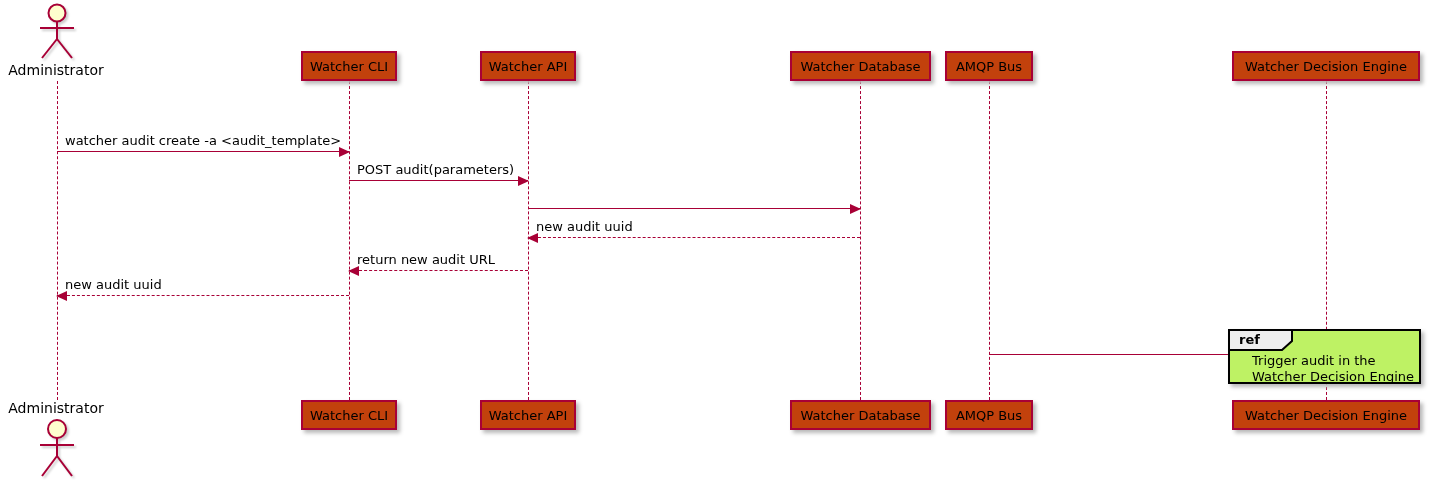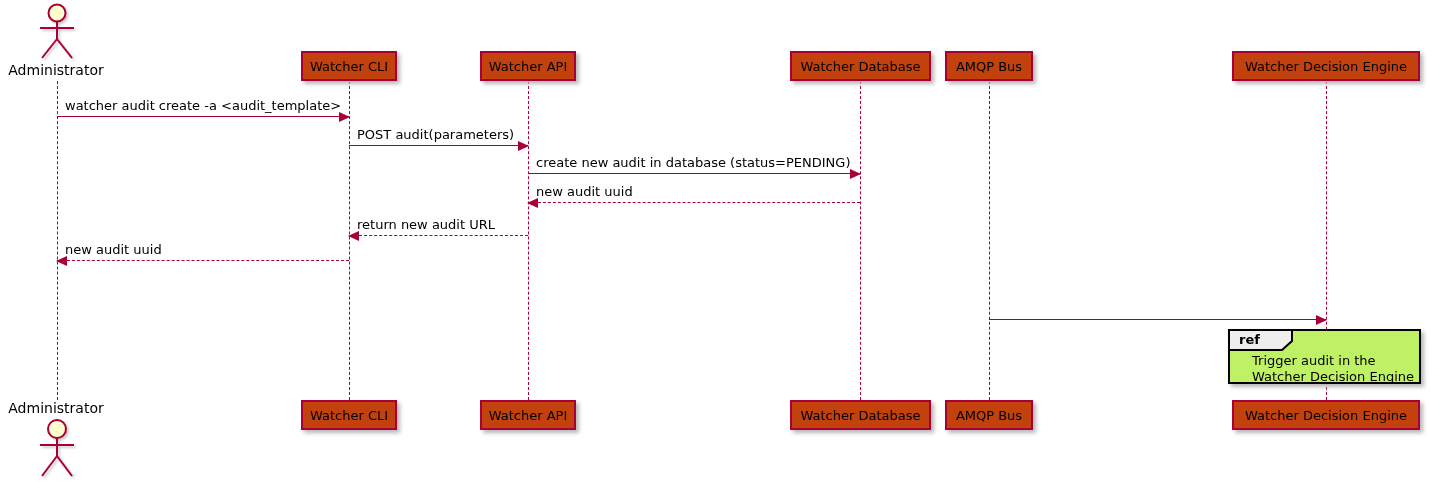--- a/index.html
+++ b/index.html
@@ -38,21 +38,21 @@
   .actor-label {
     position: absolute;
     font-size: 14px;
     text-align: center;
     white-space: nowrap;
     z-index: 2;
   }
   .actor-figure { position: absolute; z-index: 2; filter: drop-shadow(2px 2px 1px #cccccc); }
 
   
-  .msg { position: absolute; height: 20px; font-size: 13px; z-index: 3; }
+  .msg { position: absolute; height: 20px; font-size: 13px; z-index: 3; margin-top: 35px; }
   .msg .lbl {
     position: absolute; bottom: 4px; left: 8px;
     white-space: nowrap;
   }
   .msg .line {
     position: absolute; left: 0; right: 0; bottom: 0;
     border-top: 1px solid #A80036;
   }
   .msg.dashed .line { border-top: 1px dashed #A80036; }
   .msg .head {
@@ -113,21 +113,20 @@
     <div class="lbl">watcher audit create -a &lt;audit_template&gt;</div>
     <div class="line"></div>
       <div class="head"></div>
   </div>
   <div class="msg solid right" style="left:349px; top:126px; width:179px;">
     <div class="lbl">POST audit(parameters)</div>
     <div class="line"></div>
       <div class="head"></div>
   </div>
   <div class="msg solid right" style="left:528px; top:154px; width:332px;">
-    <div class="lbl">create new audit in database (status=PENDING)</div>
     <div class="line"></div>
       <div class="head"></div>
   </div>
   <div class="msg dashed left" style="left:528px; top:183px; width:332px;">
     <div class="lbl">new audit uuid</div>
     <div class="line"></div>
       <div class="head"></div>
   </div>
   <div class="msg dashed left" style="left:349px; top:216px; width:179px;">
     <div class="lbl">return new audit URL</div>

